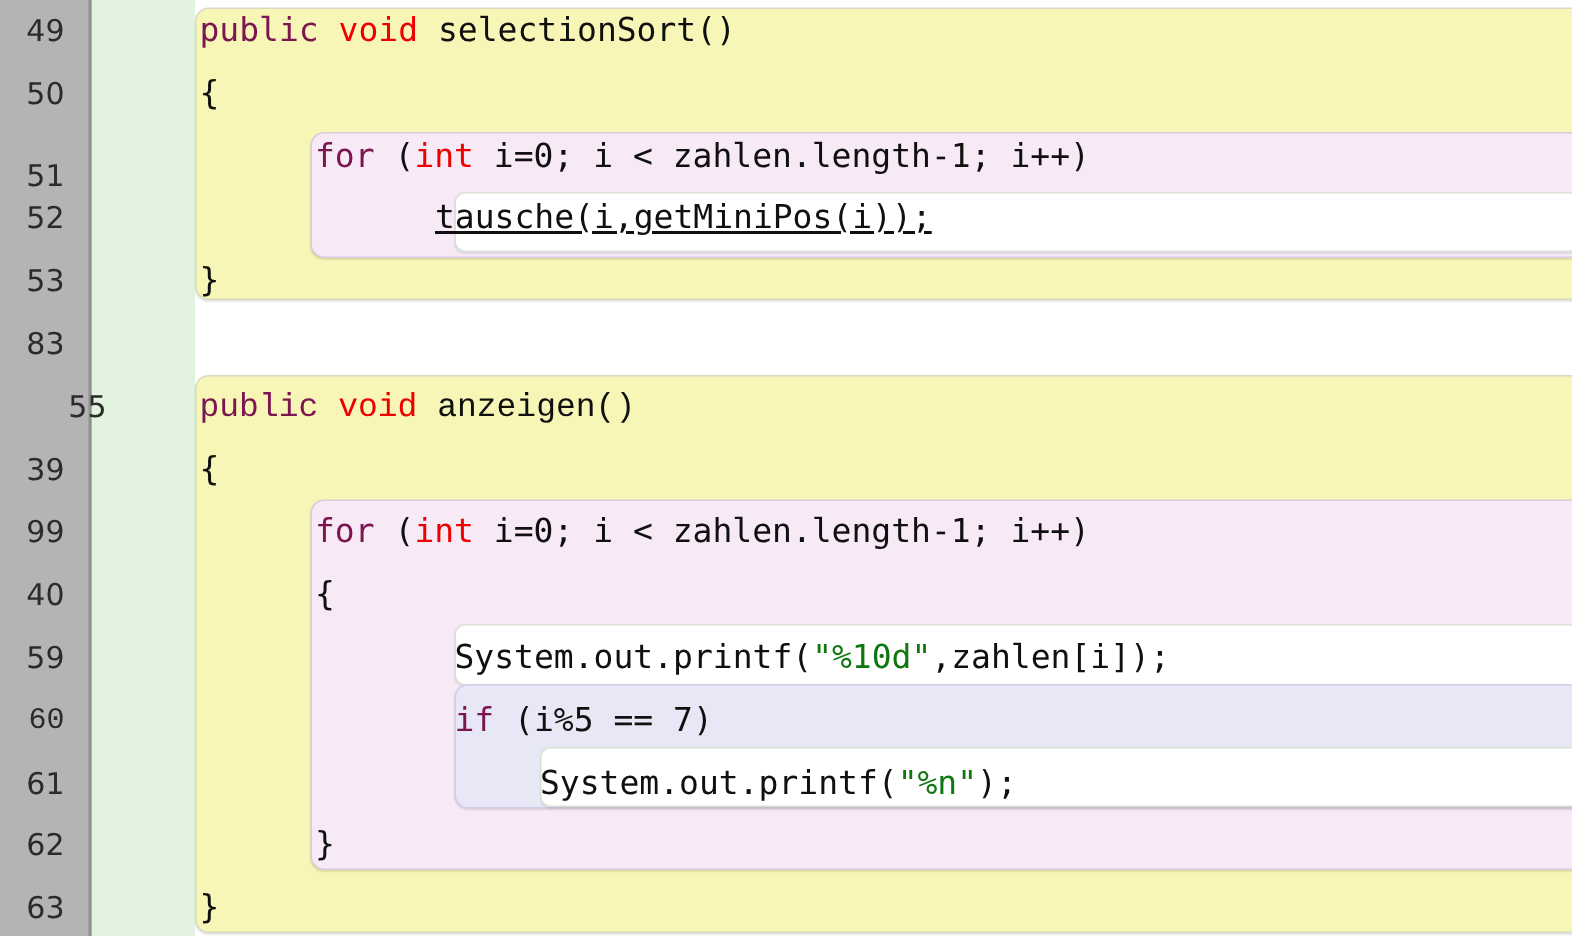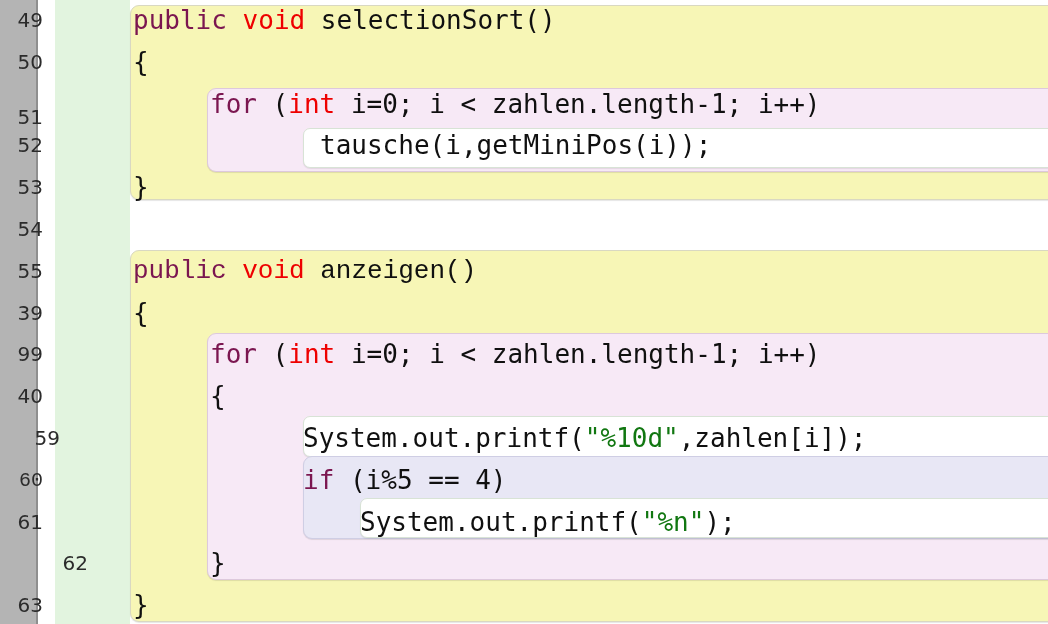--- a/index.html
+++ b/index.html
@@ -9,21 +9,21 @@
     font-family:"DejaVu Sans Mono","Liberation Mono",monospace;
   }
   #editor{
     position:relative;width:1048px;height:624px;
     background:#ffffff;
     overflow:hidden;
   }
 
   
   #gutter{
-    position:absolute;left:0;top:0;width:38px;height:624px;
+    position:absolute;left:0;top:0;width:61px;height:624px;
     background:#b4b4b4;
     border-right:2px solid #8f8f8f;
     box-sizing:border-box;
     z-index:30;
   }
   .lnum{
     position:absolute;left:0;width:43px;
     text-align:right;
     font-family:"DejaVu Sans","Liberation Sans",sans-serif;
     font-size:20px;color:#2b2b2b;
@@ -78,21 +78,21 @@
     border-radius:7px;
     box-shadow:0 1px 1px rgba(0,0,0,0.08);
   }
 
   
   .row{
     position:absolute;
     height:41.8px;
     line-height:41.8px;
     white-space:pre;
-    font-size:26px;
+    font-size:22px;
     letter-spacing:0px;
     color:#101010;
     z-index:20;
   }
   .kw{color:#7b1650;}      
   .ty{color:#ee0000;}      
   .st{color:#117711;}      
   .pl{color:#101010;}      
 </style>
 </head>
@@ -113,39 +113,39 @@
       <div class="blk blk-if" style="left: 303px; top: 456px; width: 757px; height: 83px; border-radius: 9px 0px 0px 9px;"></div>
       <div class="blk blk-stmt" style="left: 360px; top: 498px; width: 700px; height: 40px; border-radius: 7px 0px 0px 7px;"></div>
     </div>
 
   <div id="gutter">
       <div class="lnum" style="top: 0px;">49</div>
       <div class="lnum" style="top: 41.8px;">50</div>
       <div class="lnum" style="top: 83.6px; margin-top: 13px;">51</div>
       <div class="lnum" style="top: 125.4px;">52</div>
       <div class="lnum" style="top: 167.2px;">53</div>
-      <div class="lnum" style="top: 209px;">54</div>
-      <div class="lnum" style="top: 250.8px;">55</div>
+      <div class="lnum" style="top: 209px;">83</div>
+      <div class="lnum" style="top: 250.8px; margin-left: 28px;">55</div>
       <div class="lnum" style="top: 292.6px;">39</div>
       <div class="lnum" style="top: 334.4px;">99</div>
       <div class="lnum" style="top: 376.2px;">40</div>
-      <div class="lnum" style="top: 418px; margin-left: 17px;">59</div>
+      <div class="lnum" style="top: 418px;">59</div>
       <div class="lnum" style="top: 459.8px; font-family: Liberation Mono, monospace;">60</div>
       <div class="lnum" style="top: 501.6px;">61</div>
-      <div class="lnum" style="top: 543.4px; padding-left: 45px;">62</div>
+      <div class="lnum" style="top: 543.4px;">62</div>
       <div class="lnum" style="top: 585.2px;">63</div>
     </div>
 
 <div class="row" style="left: 133px; top: 0px;"><span class="kw">public</span><span class="pl"> </span><span class="ty">void</span><span class="pl"> selectionSort()</span></div>
     <div class="row" style="left: 133px; top: 41.8px;"><span class="pl">{</span></div>
     <div class="row" style="left: 210px; top: 83.6px;"><span class="kw">for</span><span class="pl"> (</span><span class="ty">int</span><span class="pl"> i=0; i &lt; zahlen.length-1; i++)</span></div>
-    <div class="row" style="left: 320px; top: 125.4px;"><span class="pl">tausche(i,getMiniPos(i));</span></div>
+    <div class="row" style="left: 290px; top: 125.4px; text-decoration: underline;"><span class="pl">tausche(i,getMiniPos(i));</span></div>
     <div class="row" style="left: 133px; top: 167.2px;"><span class="pl">}</span></div>
     <div class="row" style="left: 133px; top: 250.8px; font-family: Liberation Mono, monospace;"><span class="kw">public</span><span class="pl"> </span><span class="ty">void</span><span class="pl"> anzeigen()</span></div>
     <div class="row" style="left: 133px; top: 292.6px;"><span class="pl">{</span></div>
     <div class="row" style="left: 210px; top: 334.4px;"><span class="kw">for</span><span class="pl"> (</span><span class="ty">int</span><span class="pl"> i=0; i &lt; zahlen.length-1; i++)</span></div>
     <div class="row" style="left: 210px; top: 376.2px;"><span class="pl">{</span></div>
     <div class="row" style="left: 303px; top: 418px;"><span class="pl">System.out.printf(</span><span class="st">"%10d"</span><span class="pl">,zahlen[i]);</span></div>
-    <div class="row" style="left: 303px; top: 459.8px;"><span class="kw">if</span><span class="pl"> (i%5 == 4)</span></div>
+    <div class="row" style="left: 303px; top: 459.8px;"><span class="kw">if</span><span class="pl"> (i%5 == 7)</span></div>
     <div class="row" style="left: 360px; top: 501.6px;"><span class="pl">System.out.printf(</span><span class="st">"%n"</span><span class="pl">);</span></div>
     <div class="row" style="left: 210px; top: 543.4px;"><span class="pl">}</span></div>
     <div class="row" style="left: 133px; top: 585.2px;"><span class="pl">}</span></div>
   </div>
 
 </body></html>

